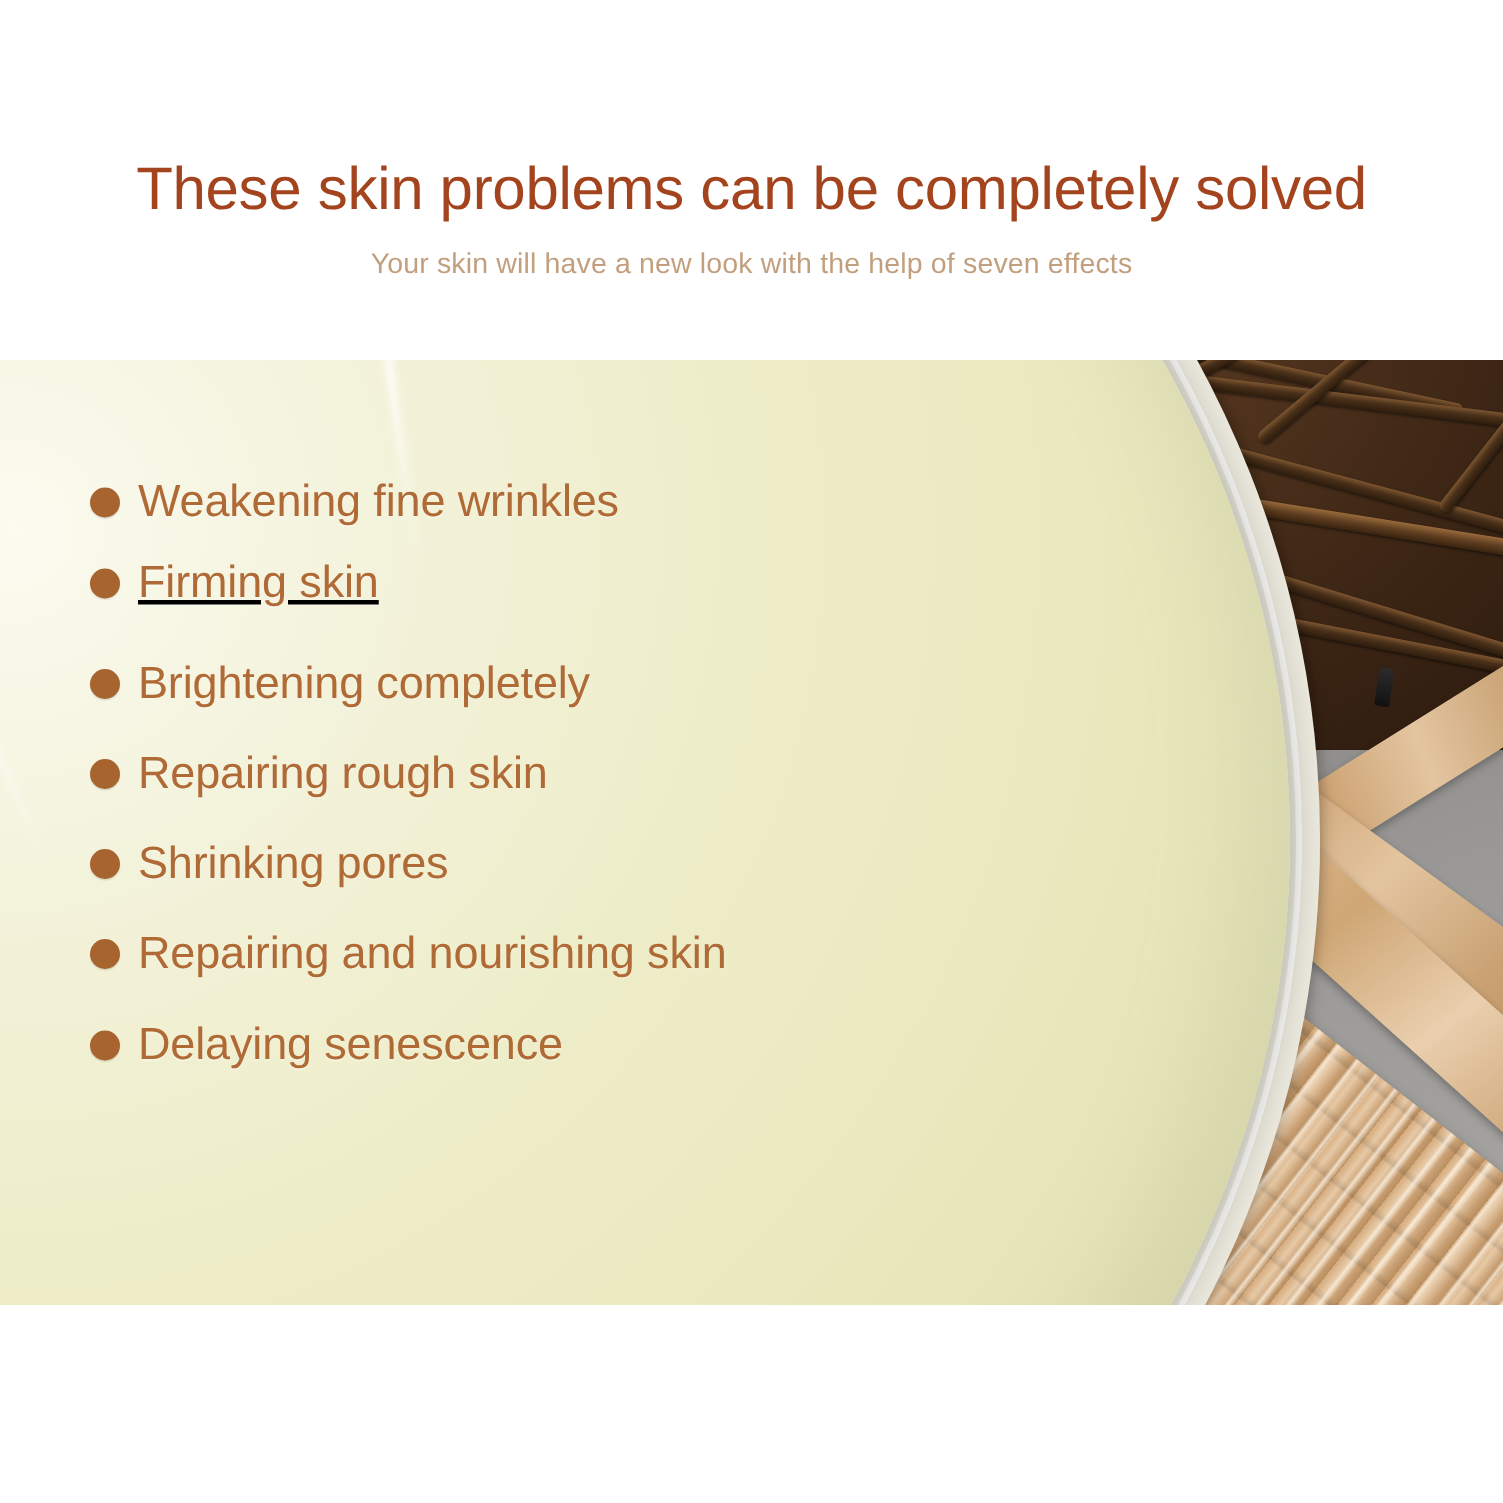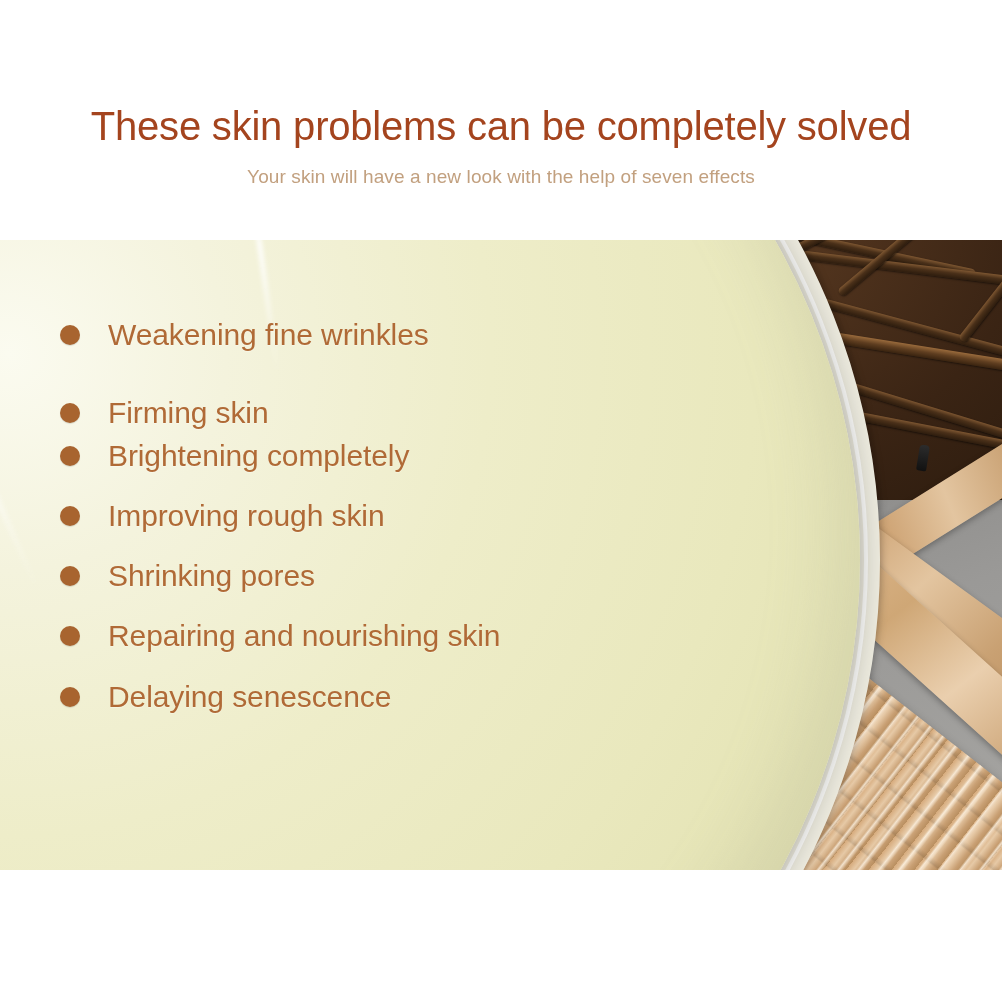--- a/index.html
+++ b/index.html
@@ -204,31 +204,31 @@
     height:42px;
   }
   .bullet-dot {
     width:20px; height:20px;
     border-radius:50%;
     background:#a8642f;
     flex:0 0 auto;
     box-shadow:0 1px 1px rgba(0,0,0,.12);
   }
   .bullet-label {
-    margin-left:28px;
+    margin-left:12px;
     font-size:30px;
     font-weight:400;
     color:#b06a36;
     letter-spacing:-0.1px;
     white-space:nowrap;
     text-shadow:0 1px 1px rgba(255,255,255,.35);
   }
 
   .r0 { top:74px;  }
-  .r1 { top:152px; }
+  .r1 { top:128px;text-decoration:underline; }
   .r2 { top:195px; }
   .r3 { top:255px; }
   .r4 { top:315px; }
   .r5 { top:375px; }
   .r6 { top:436px; }
 
   
   #footer {
     position:absolute;
     left:0; top:870px; width:1002px; height:132px;
@@ -294,21 +294,21 @@
         <span class="bullet-label">Firming skin</span>
       </div>
 
       <div class="bullet-row r2">
         <span class="bullet-dot"></span>
         <span class="bullet-label">Brightening completely</span>
       </div>
 
       <div class="bullet-row r3">
         <span class="bullet-dot"></span>
-        <span class="bullet-label">Improving rough skin</span>
+        <span class="bullet-label">Repairing rough skin</span>
       </div>
 
       <div class="bullet-row r5">
         <span class="bullet-dot"></span>
         <span class="bullet-label">Repairing and nourishing skin</span>
       </div>
 
       <div class="bullet-row r4">
         <span class="bullet-dot"></span>
         <span class="bullet-label">Shrinking pores</span>

